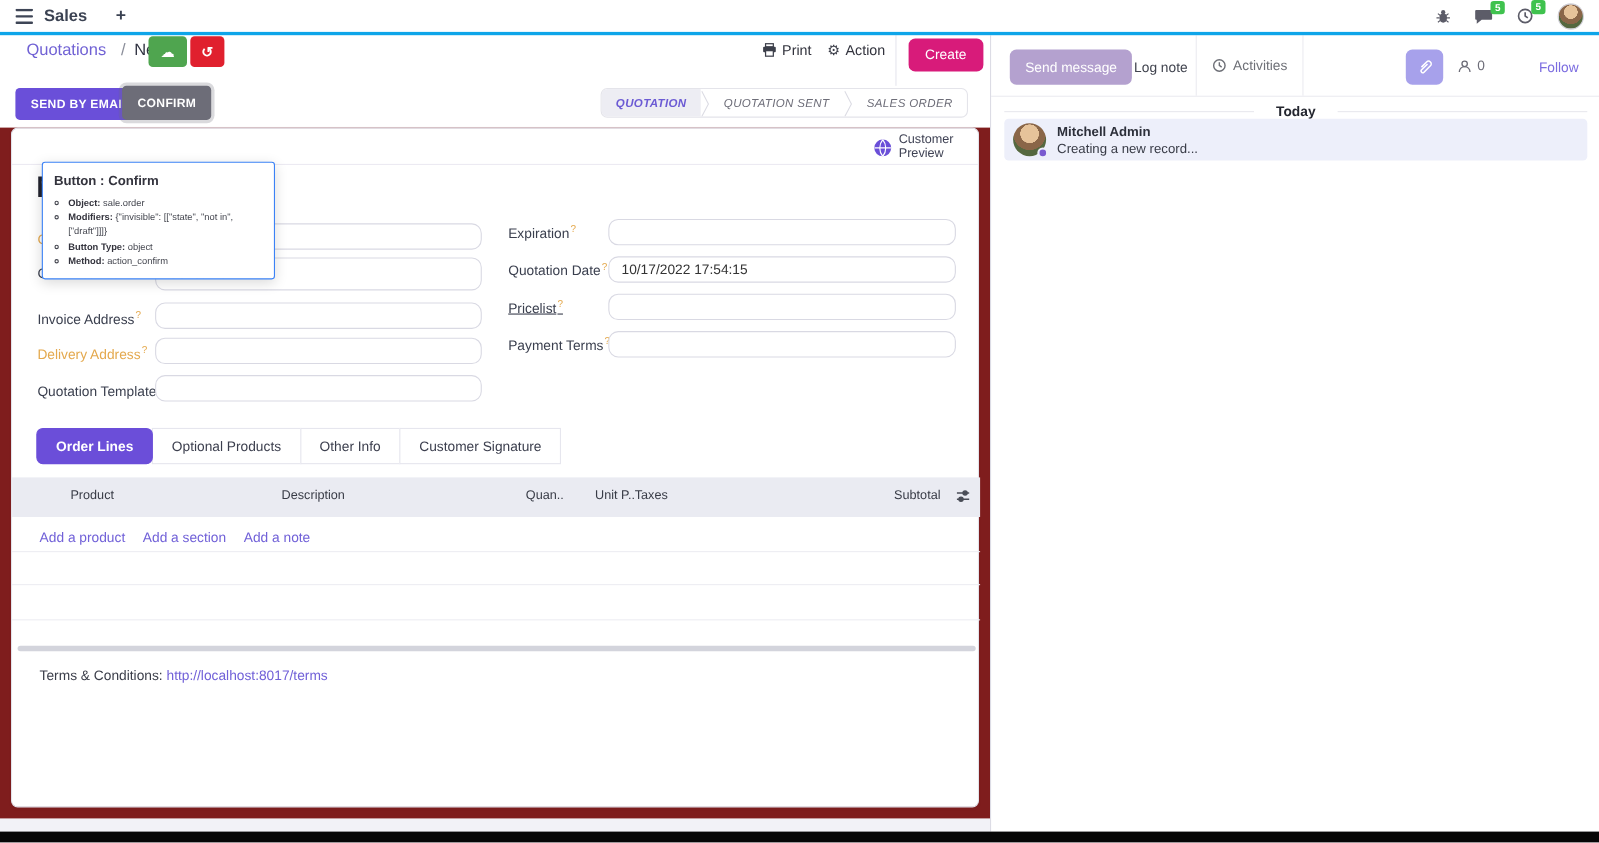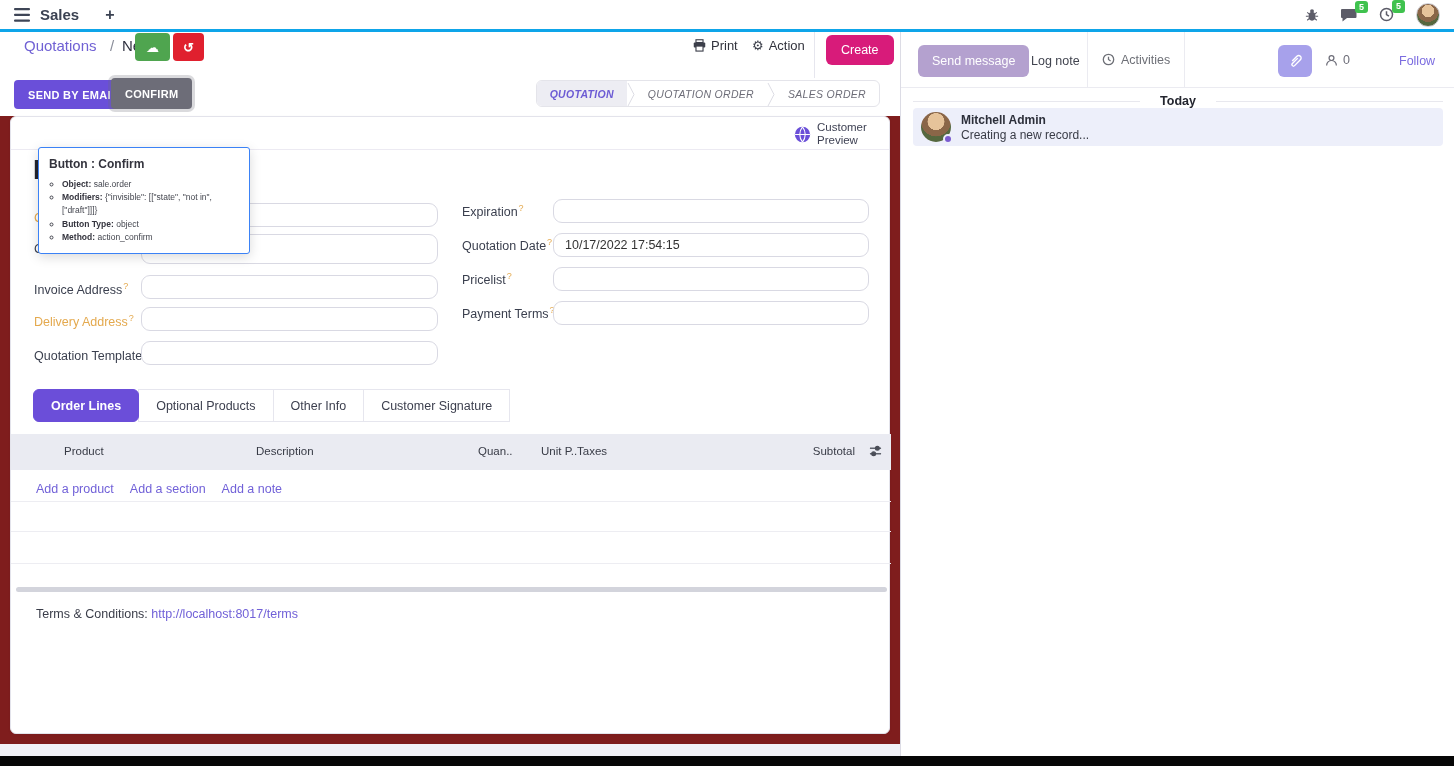--- a/index.html
+++ b/index.html
@@ -195,21 +195,21 @@
       <button class="createbtn">Create</button>
 
       <button class="sbe">SEND BY EMAIL</button>
       <button class="cfm">CONFIRM</button>
 
       <div class="stepper">
         <span class="step active">QUOTATION</span>
         <svg width="8" height="27" viewBox="0 0 8 27">
             <polyline points="1,2 7,13.5 1,25" fill="none" stroke="#dcdce4" stroke-width="1"></polyline>
           </svg>
-        <span class="step">QUOTATION ORDER</span>
+        <span class="step">QUOTATION SENT</span>
         <svg width="8" height="27" viewBox="0 0 8 27">
             <polyline points="1,2 7,13.5 1,25" fill="none" stroke="#dcdce4" stroke-width="1"></polyline>
           </svg>
         <span class="step">SALES ORDER</span>
       </div>
     </div>
 
     <div class="card">
       <div class="prevrow">
         <span class="custprev">
@@ -250,21 +250,21 @@
       <span class="flabel" style="left:451px;top:86px;">
         <span>Expiration</span><sup>?</sup>
       </span>
       <input class="inp" style="left: 542px; top: 82px; width: 316px;" value="">
 
       <span class="flabel" style="left:451px;top:120px;">
         <span>Quotation Date</span><sup>?</sup>
       </span>
       <input class="inp" style="left: 542px; top: 116px; width: 316px;" value="10/17/2022 17:54:15">
 
-      <span class="flabel" style="left:451px;top:154px;">
+      <span class="flabel" style="left:451px;top:154px;text-decoration:underline;">
         <span>Pricelist</span><sup>?</sup>
       </span>
       <input class="inp" style="left: 542px; top: 150px; width: 316px;" value="">
 
       <span class="flabel" style="left:451px;top:188px;">
         <span>Payment Terms</span><sup>?</sup>
       </span>
       <input class="inp" style="left: 542px; top: 184px; width: 316px;" value="">
 
       <div class="tabs">

